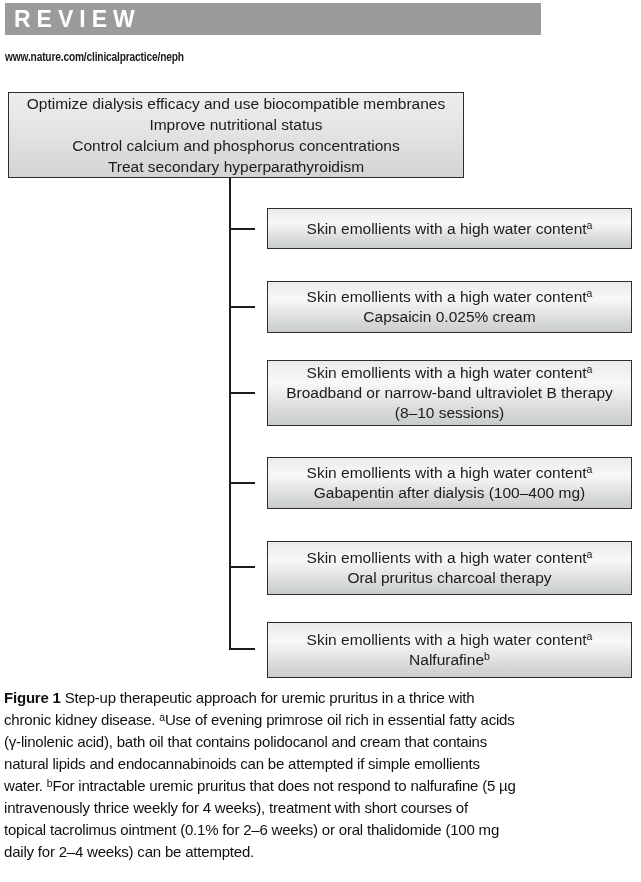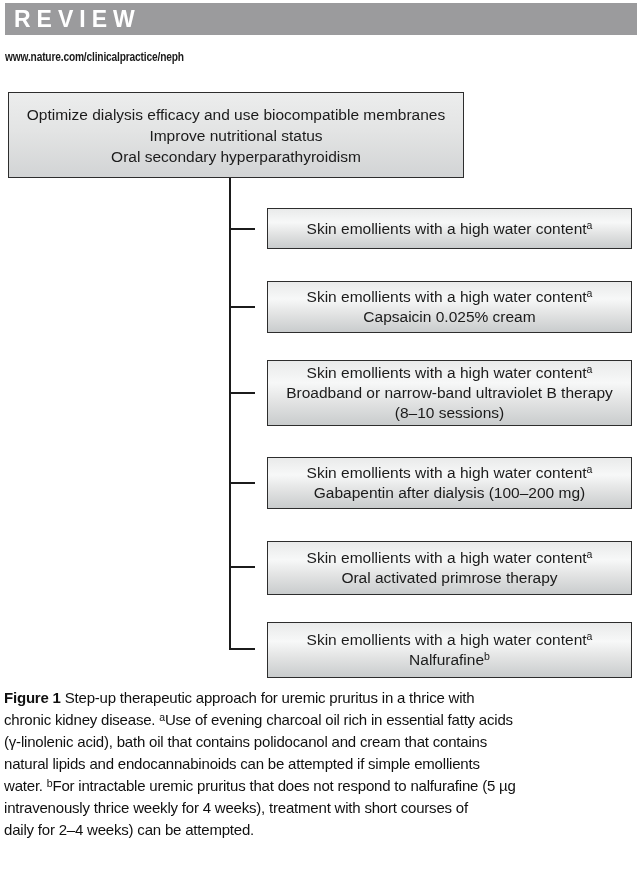--- a/index.html
+++ b/index.html
@@ -1,21 +1,21 @@
 <!DOCTYPE html>
 <html><head>
 <meta charset="utf-8">
 <style>
   html,body{margin:0;padding:0;background:#ffffff;}
   .page{
     position:relative;width:641px;height:882px;background:#ffffff;
     font-family:"Liberation Sans","DejaVu Sans",sans-serif;overflow:hidden;
   }
   .review-bar{
-    position:absolute;left:5px;top:3px;width:632px;height:32px;
+    position:absolute;left:5px;top:3px;width:536px;height:32px;
     background:#9b9b9d;color:#ffffff;font-weight:bold;font-size:23px;
     letter-spacing:6px;line-height:33px;padding-left:9px;box-sizing:border-box;
   }
   .site-url{
     position:absolute;left:5px;top:50px;font-size:12px;font-weight:bold;
     color:#1a1a1a;letter-spacing:-0.2px;white-space:nowrap;
     transform:scaleX(0.85);transform-origin:0 0;
   }
   .flow-box{
     box-sizing:border-box;border:1.5px solid #2d2d2d;color:#1b1b1b;
@@ -51,21 +51,22 @@
 
   <div class="review-bar">
     <span>REVIEW</span>
   </div>
 
   <div class="site-url">www.nature.com/clinicalpractice/neph</div>
 
   <div class="flow-box root-box">
     <div class="box-line">Optimize dialysis efficacy and use biocompatible membranes</div>
     <div class="box-line">Improve nutritional status</div>
-    <div class="box-line">Oral secondary hyperparathyroidism</div>
+    <div class="box-line">Control calcium and phosphorus concentrations</div>
+    <div class="box-line">Treat secondary hyperparathyroidism</div>
   </div>
 
   <div class="connector trunk"></div>
   <div class="connector branch" style="top:228px;"></div>
   <div class="connector branch" style="top:306px;"></div>
   <div class="connector branch" style="top:392px;"></div>
   <div class="connector branch" style="top:482px;"></div>
   <div class="connector branch" style="top:566px;"></div>
   <div class="connector branch" style="top:648px;"></div>
 
@@ -79,36 +80,37 @@
   </div>
 
   <div class="flow-box step-box" style="top:360px;height:66px;">
     <div class="box-line"><span>Skin emollients with a high water content</span><sup>a</sup></div>
     <div class="box-line">Broadband or narrow-band ultraviolet B therapy</div>
     <div class="box-line">(8–10 sessions)</div>
   </div>
 
   <div class="flow-box step-box" style="top:457px;height:52px;">
     <div class="box-line"><span>Skin emollients with a high water content</span><sup>a</sup></div>
-    <div class="box-line">Gabapentin after dialysis (100–200 mg)</div>
+    <div class="box-line">Gabapentin after dialysis (100–400 mg)</div>
   </div>
 
   <div class="flow-box step-box" style="top:541px;height:54px;">
     <div class="box-line"><span>Skin emollients with a high water content</span><sup>a</sup></div>
-    <div class="box-line">Oral activated primrose therapy</div>
+    <div class="box-line">Oral pruritus charcoal therapy</div>
   </div>
 
   <div class="flow-box step-box" style="top:622px;height:56px;">
     <div class="box-line"><span>Skin emollients with a high water content</span><sup>a</sup></div>
     <div class="box-line"><span>Nalfurafine</span><sup>b</sup></div>
   </div>
 
   <div class="caption">
     <div class="cap-line"><b>Figure 1</b><span> Step-up therapeutic approach for uremic pruritus in a thrice with</span></div>
-    <div class="cap-line"><span>chronic kidney disease. </span><sup>a</sup><span>Use of evening charcoal oil rich in essential fatty acids</span></div>
+    <div class="cap-line"><span>chronic kidney disease. </span><sup>a</sup><span>Use of evening primrose oil rich in essential fatty acids</span></div>
     <div class="cap-line"><span>(γ-linolenic acid), bath oil that contains polidocanol and cream that contains</span></div>
     <div class="cap-line"><span>natural lipids and endocannabinoids can be attempted if simple emollients</span></div>
     <div class="cap-line"><span>water. </span><sup>b</sup><span>For intractable uremic pruritus that does not respond to nalfurafine (5 µg</span></div>
     <div class="cap-line"><span>intravenously thrice weekly for 4 weeks), treatment with short courses of</span></div>
+    <div class="cap-line"><span>topical tacrolimus ointment (0.1% for 2–6 weeks) or oral thalidomide (100 mg</span></div>
     <div class="cap-line"><span>daily for 2–4 weeks) can be attempted.</span></div>
   </div>
 
 </div>
 
 </body></html>

